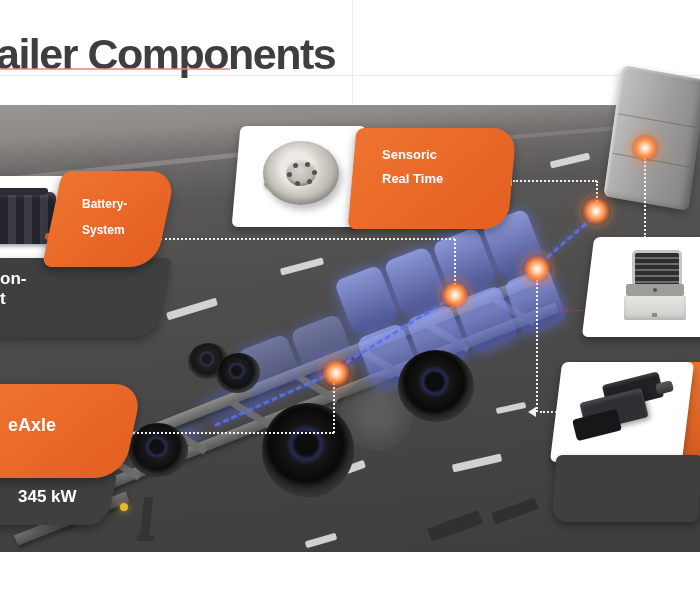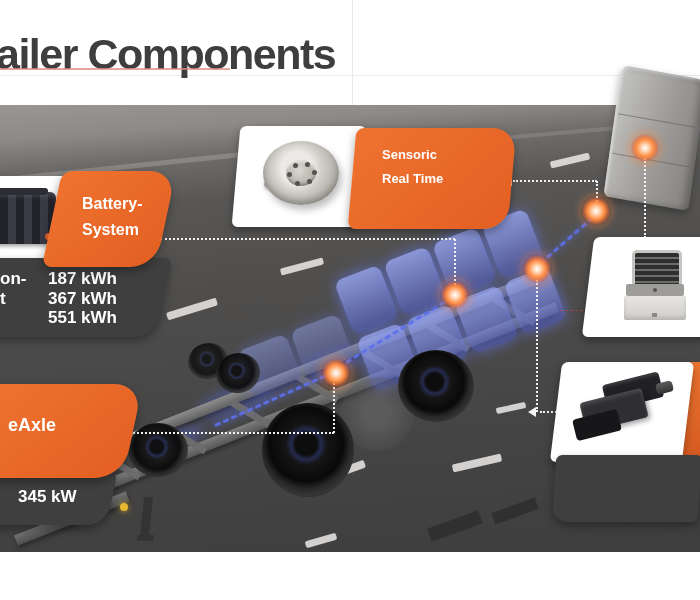--- a/index.html
+++ b/index.html
@@ -226,30 +226,25 @@
         <b></b>
       </div>
   </div>
 
   <div class="card darkbox" style="left:-10px;top:258px;width:174px;height:79px;">
     <div class="bg sk11" style="border-radius:0 6px 22px 6px;"></div>
     <div class="txt" style="left:10px;top:11px;font-size:17px;line-height:20px;">
       <div>on-</div>
       <div>t</div>
     </div>
-    <div class="txt" style="left:58px;top:11px;font-size:17px;line-height:19.5px;">
-      <div>187 kWh</div>
-      <div>367 kWh</div>
-      <div>551 kWh</div>
-    </div>
   </div>
 
   <div class="card orange" style="left:52px;top:171px;width:114px;height:96px;z-index:7;">
     <div class="bg sk12" style="border-radius:10px 26px 26px 10px;"></div>
-    <div class="txt" style="left:30px;top:20px;font-size:16px;line-height:26px;">
+    <div class="txt" style="left:30px;top:20px;font-size:12px;line-height:26px;">
       <div>Battery-</div>
       <div>System</div>
     </div>
   </div>
 
   <div class="card" style="left:236px;top:126px;width:126px;height:101px;">
     <div class="bg sk5"></div>
     <div class="disc">
       <div class="disc-hub"></div>
       <div class="bolt" style="left:49px;top:29px;"></div>

